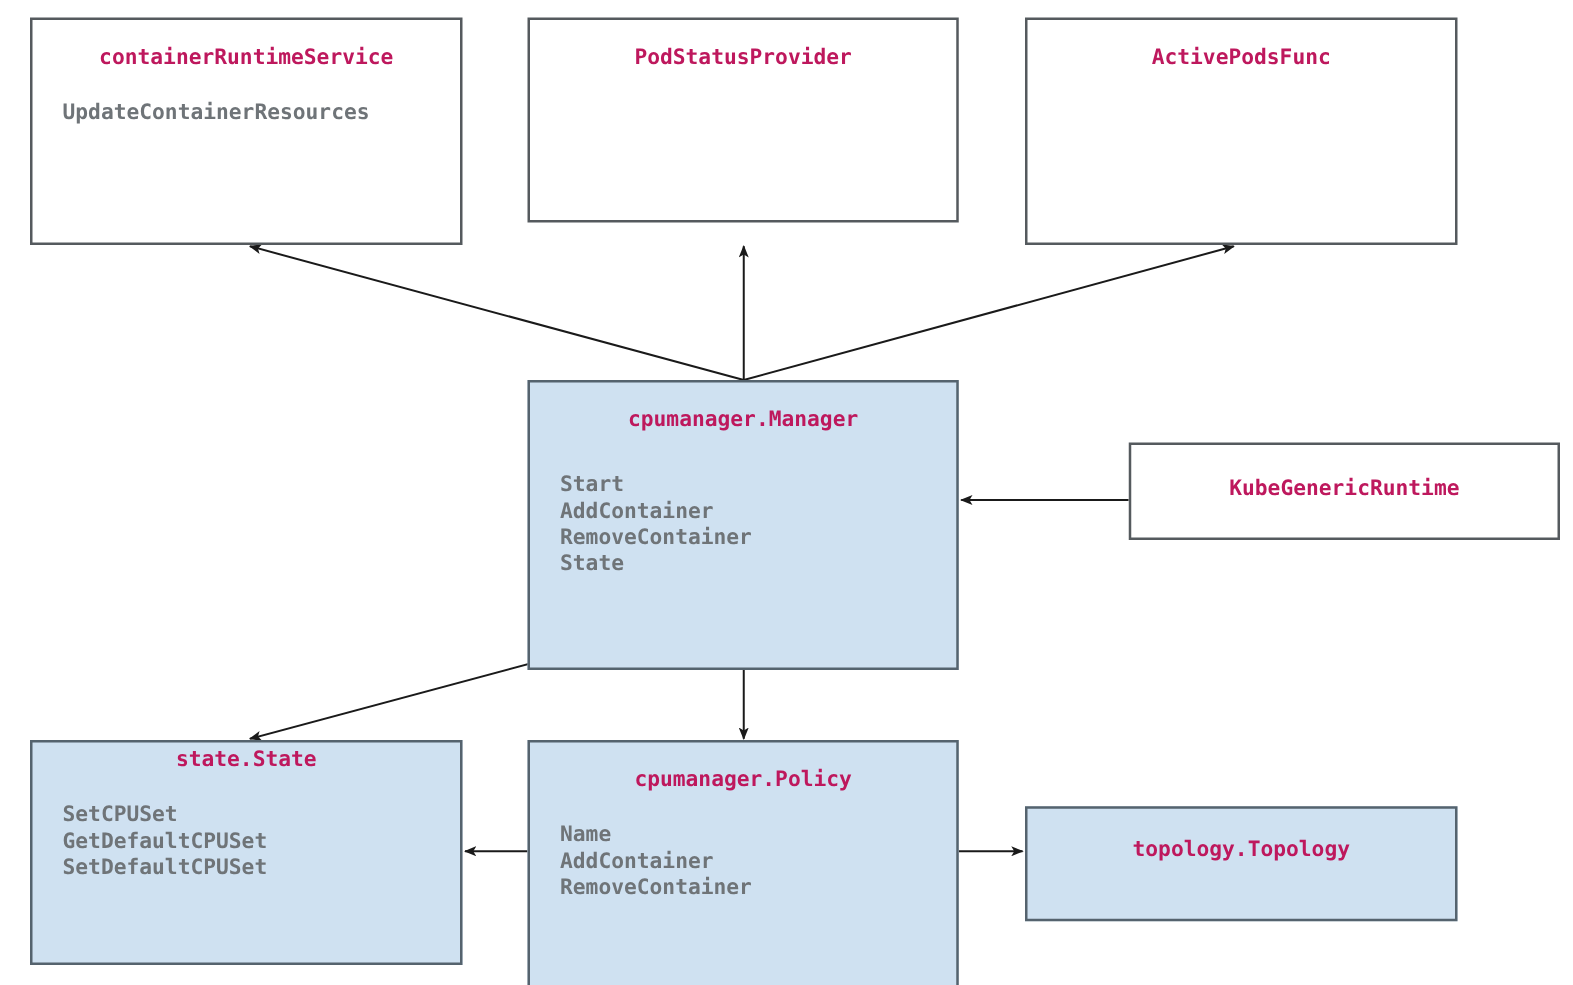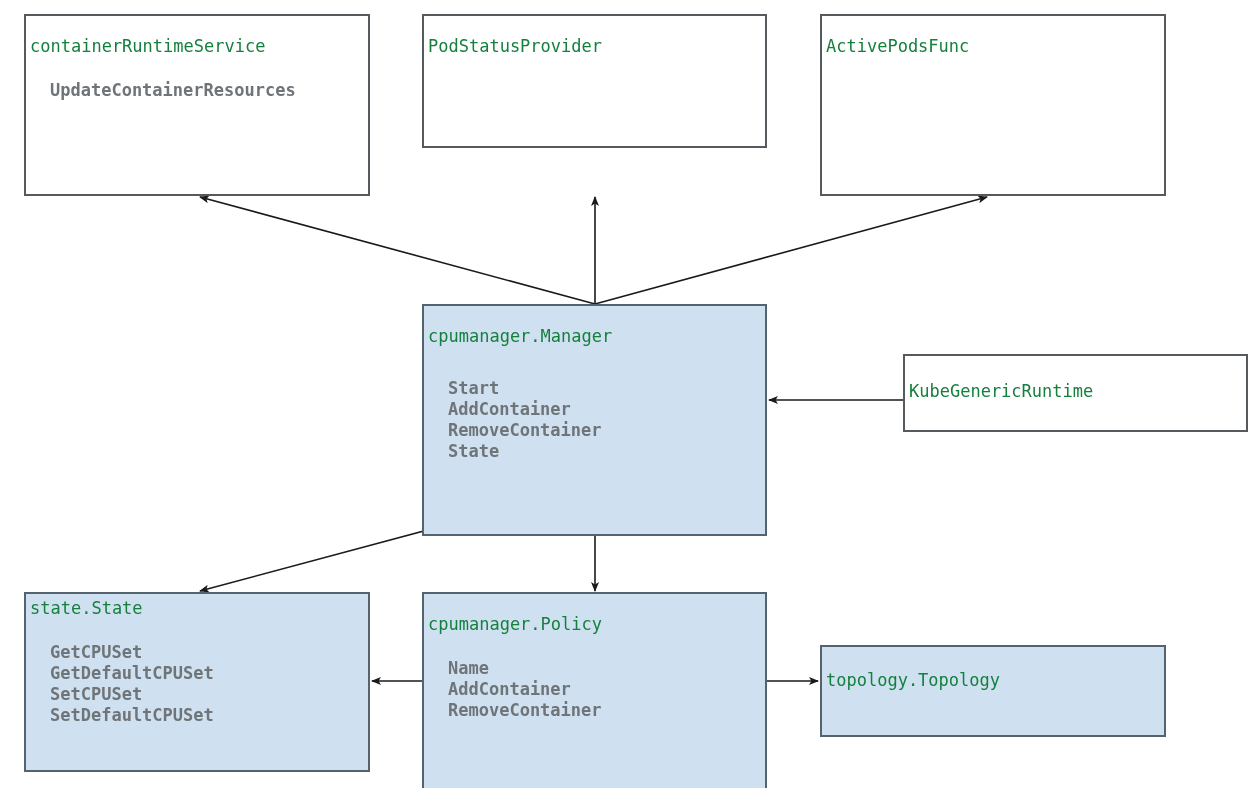--- a/index.html
+++ b/index.html
@@ -33,23 +33,24 @@
     border: 2px solid #555a5e;
     background: #ffffff;
     overflow: hidden;
   }
   .uml-node.filled {
     background: #cfe1f1;
     border-color: #55636e;
   }
   .node-title {
     display: block;
-    font-weight: normal;
+    text-align: center;
+    font-weight: bold;
     font-size: 17px;
-    color: #15803d;
+    color: #be185d;
     letter-spacing: 0px;
     padding: 0 4px;
     white-space: nowrap;
   }
   .node-members {
     display: block;
     padding: 0 0 0 24px;
     font-weight: bold;
   }
   .member-line {
@@ -83,44 +84,43 @@
       </g>
   </svg>
 
   <div id="node-layer">
       <div class="uml-node" style="left: 24px; top: 14px; width: 346px; height: 182px;">
         <span class="node-title" style="margin-top: 20px;">containerRuntimeService</span>
         <span class="node-members" style="margin-top: 24px;">
           <span class="member-line">UpdateContainerResources</span>
         </span>
       </div>
-      <div class="uml-node" style="left: 422px; top: 14px; width: 345px; height: 134px;">
+      <div class="uml-node" style="left: 422px; top: 14px; width: 345px; height: 164px;">
         <span class="node-title" style="margin-top: 20px;">PodStatusProvider</span>
       </div>
       <div class="uml-node" style="left: 820px; top: 14px; width: 346px; height: 182px;">
         <span class="node-title" style="margin-top: 20px;">ActivePodsFunc</span>
       </div>
       <div class="uml-node filled" style="left: 422px; top: 304px; width: 345px; height: 232px;">
         <span class="node-title" style="margin-top: 20px;">cpumanager.Manager</span>
         <span class="node-members" style="margin-top: 32px;">
           <span class="member-line">Start</span>
           <span class="member-line">AddContainer</span>
           <span class="member-line">RemoveContainer</span>
           <span class="member-line">State</span>
         </span>
       </div>
       <div class="uml-node" style="left: 903px; top: 354px; width: 345px; height: 78px;">
         <span class="node-title" style="margin-top: 25px;">KubeGenericRuntime</span>
       </div>
       <div class="uml-node filled" style="left: 24px; top: 592px; width: 346px; height: 180px;">
         <span class="node-title" style="margin-top: 4px;">state.State</span>
         <span class="node-members" style="margin-top: 24px;">
-          <span class="member-line">GetCPUSet</span>
+          <span class="member-line">SetCPUSet</span>
           <span class="member-line">GetDefaultCPUSet</span>
-          <span class="member-line">SetCPUSet</span>
           <span class="member-line">SetDefaultCPUSet</span>
         </span>
       </div>
       <div class="uml-node filled" style="left: 422px; top: 592px; width: 345px; height: 228px;">
         <span class="node-title" style="margin-top: 20px;">cpumanager.Policy</span>
         <span class="node-members" style="margin-top: 24px;">
           <span class="member-line">Name</span>
           <span class="member-line">AddContainer</span>
           <span class="member-line">RemoveContainer</span>
         </span>

